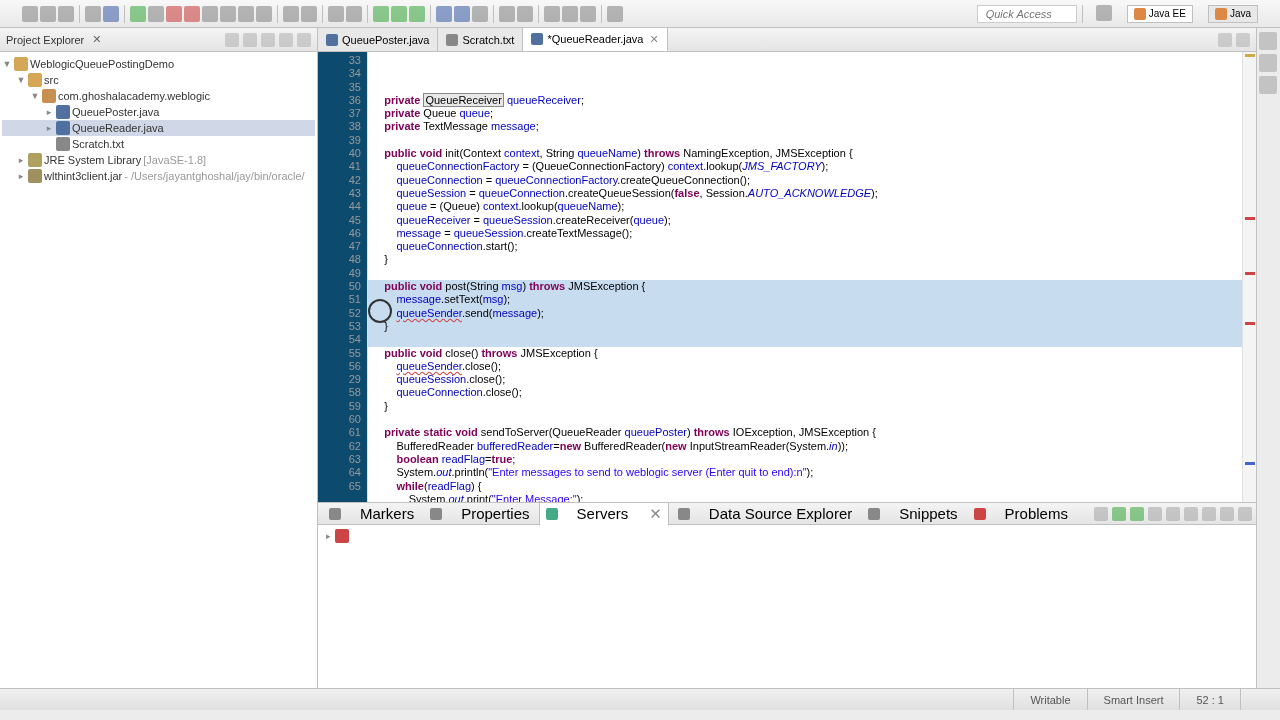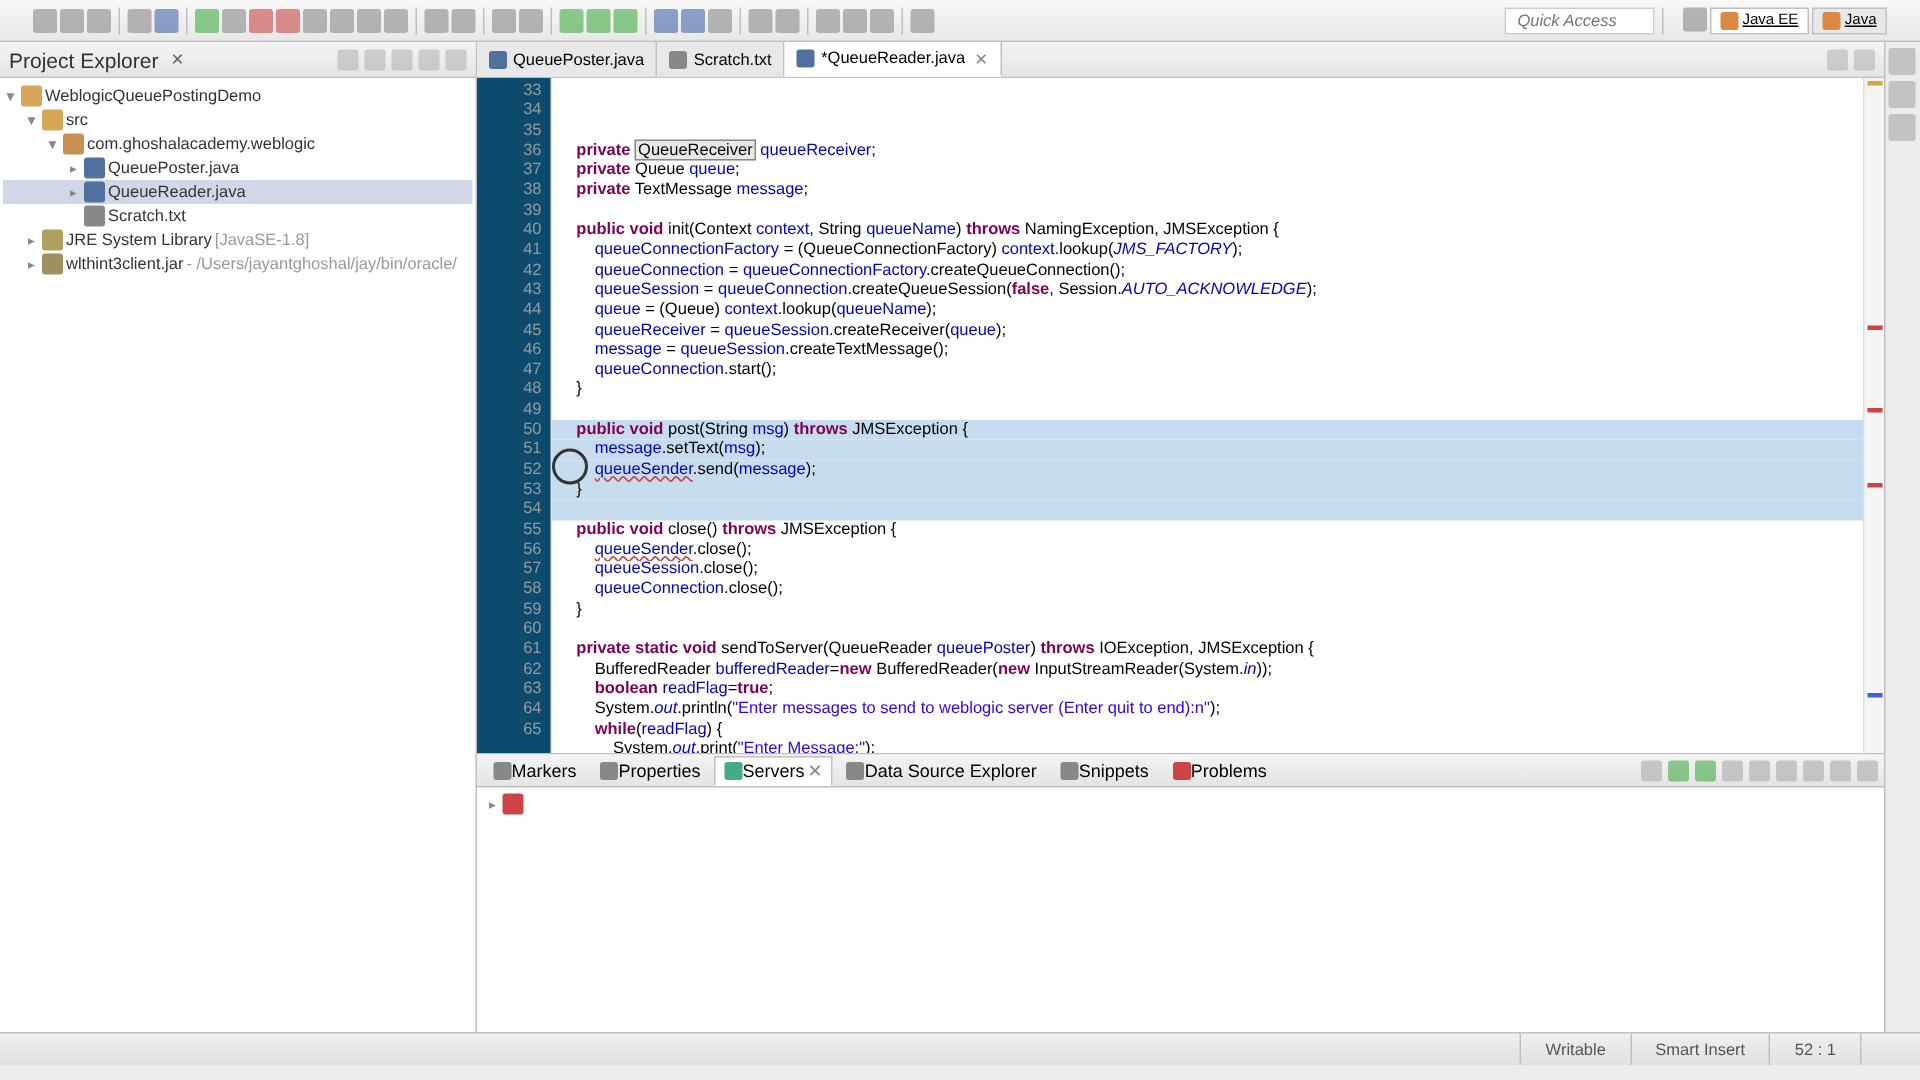--- a/index.html
+++ b/index.html
@@ -5,30 +5,30 @@
 * { margin: 0; padding: 0; box-sizing: border-box; font-family: Arial, sans-serif; }
 body { background: #ececec; font-size: 11px; overflow: hidden; width: 1280px; height: 720px; }
 
 .toolbar { height: 28px; background: linear-gradient(#f8f8f8, #e8e8e8); border-bottom: 1px solid #c0c0c0; display: flex; align-items: center; padding: 0 22px; gap: 2px; }
 .toolbar-icon { width: 16px; height: 16px; background: #888; border-radius: 2px; opacity: 0.6; }
 .toolbar-icon.green { background: #4a4; }
 .toolbar-icon.red { background: #c44; }
 .toolbar-icon.blue { background: #46a; }
 .toolbar-sep { width: 1px; height: 18px; background: #c0c0c0; margin: 0 3px; }
 .quick-access { margin-left: auto; background: #fff; border: 1px solid #ccc; padding: 2px 8px; font-style: italic; color: #999; font-size: 11px; width: 100px; }
-.perspective-btns { display: flex; gap: 2px; margin-left: 8px; text-decoration: underline; }
+.perspective-btns { display: flex; gap: 15px; margin-left: 8px; }
 .persp { background: #e8e8e8; border: 1px solid #c0c0c0; padding: 2px 6px; display: flex; align-items: center; gap: 3px; font-size: 10px; }
 .persp.active { background: #fff; }
 .persp-icon { width: 12px; height: 12px; background: #d84; border-radius: 2px; }
 
 .main-area { display: flex; height: 660px; }
 
 .project-panel { width: 318px; background: #fff; border-right: 1px solid #c0c0c0; display: flex; flex-direction: column; }
 .panel-header { height: 24px; background: linear-gradient(#f4f4f4, #e4e4e4); border-bottom: 1px solid #c0c0c0; display: flex; align-items: center; padding: 0 6px; gap: 4px; }
-.panel-title { font-size: 14px; color: #333; }
+.panel-title { font-size: 11px; color: #333; }
 .panel-close { margin-left: 4px; color: #666; cursor: pointer; }
 .panel-icons { margin-left: auto; display: flex; gap: 4px; }
 .panel-icon { width: 14px; height: 14px; background: #aaa; border-radius: 2px; opacity: 0.5; }
 
 .tree { padding: 4px 2px; font-size: 11px; }
 .tree-node { display: flex; align-items: center; padding: 1px 0; gap: 2px; white-space: nowrap; }
 .tree-arrow { width: 10px; text-align: center; color: #888; font-size: 9px; }
 .tree-icon { width: 14px; height: 14px; border-radius: 2px; flex-shrink: 0; }
 .tree-icon.folder { background: #d4a656; }
 .tree-icon.pkg { background: #c89050; }
@@ -70,21 +70,21 @@
 .ov-mark { position: absolute; width: 10px; height: 3px; left: 2px; }
 .ov-mark.err { background: #c44; }
 .ov-mark.warn { background: #ca4; }
 .ov-mark.info { background: #46c; }
 
 .right-trim { width: 24px; background: #ececec; border-left: 1px solid #c0c0c0; display: flex; flex-direction: column; padding: 4px 2px; gap: 4px; }
 .trim-icon { width: 18px; height: 18px; background: #999; border-radius: 2px; opacity: 0.5; }
 
 .bottom-panel { height: 186px; border-top: 1px solid #c0c0c0; background: #fff; display: flex; flex-direction: column; }
 .bottom-tabs { height: 22px; background: linear-gradient(#f4f4f4, #e4e4e4); border-bottom: 1px solid #c0c0c0; display: flex; align-items: center; padding: 0 4px; gap: 2px; }
-.btab { display: flex; align-items: center; gap: 0; padding: 2px 6px; font-size: 12px; border: 1px solid transparent; }
+.btab { display: flex; align-items: center; gap: 19px; padding: 2px 6px; font-size: 15px; border: 1px solid transparent; }
 .btab.active { background: #fff; border-color: #c0c0c0; border-bottom-color: #fff; }
 .btab-icon { width: 12px; height: 12px; background: #888; border-radius: 2px; }
 .btab-icon.srv { background: #4a8; }
 .btab-icon.prob { background: #c44; }
 .bottom-icons { margin-left: auto; display: flex; gap: 4px; align-items: center; }
 .b-icon { width: 14px; height: 14px; background: #aaa; border-radius: 2px; opacity: 0.6; }
 .b-icon.green { background: #4a4; }
 
 .server-list { padding: 4px 8px; font-size: 11px; }
 .server-row { display: flex; align-items: center; gap: 4px; }
@@ -251,21 +251,21 @@
           <div>47</div>
           <div>48</div>
           <div>49</div>
           <div>50</div>
           <div>51</div>
           <div>52</div>
           <div>53</div>
           <div>54</div>
           <div>55</div>
           <div>56</div>
-          <div>57</div>
+          <div>29</div>
           <div>58</div>
           <div>59</div>
           <div>60</div>
           <div>61</div>
           <div>62</div>
           <div>63</div>
           <div>64</div>
           <div>65</div>
         </div>
       <div class="code-content" id="code-content">

